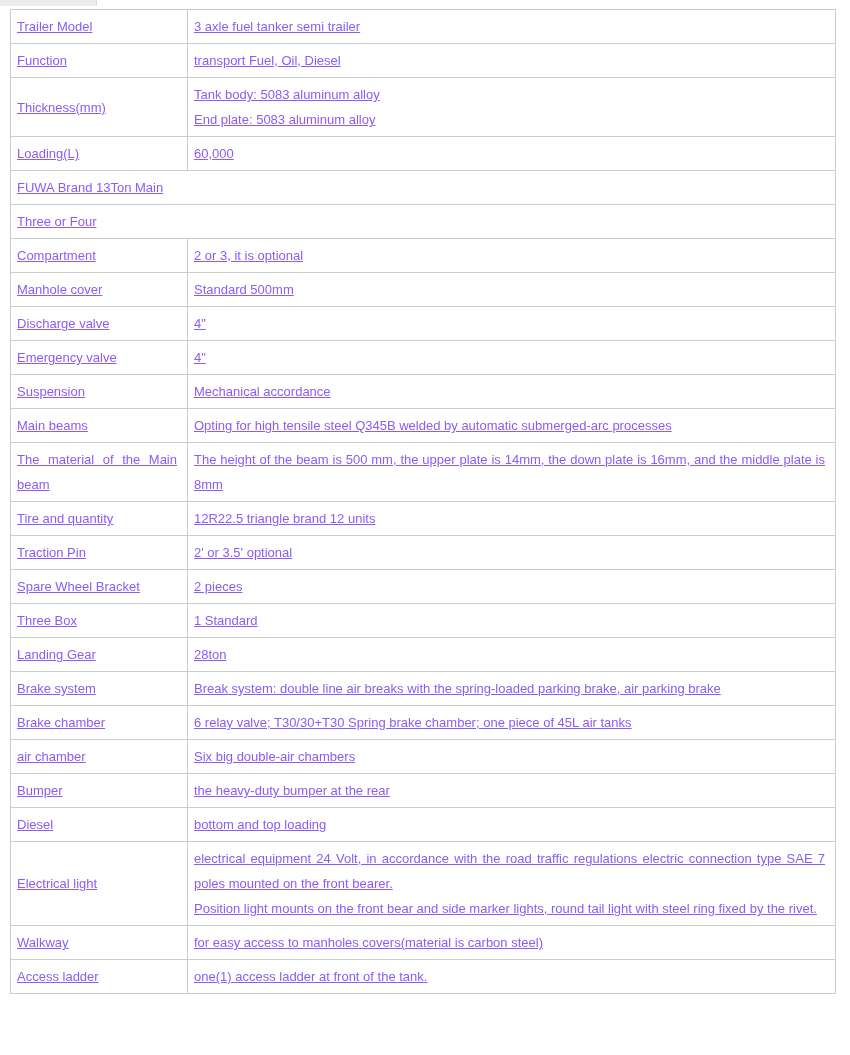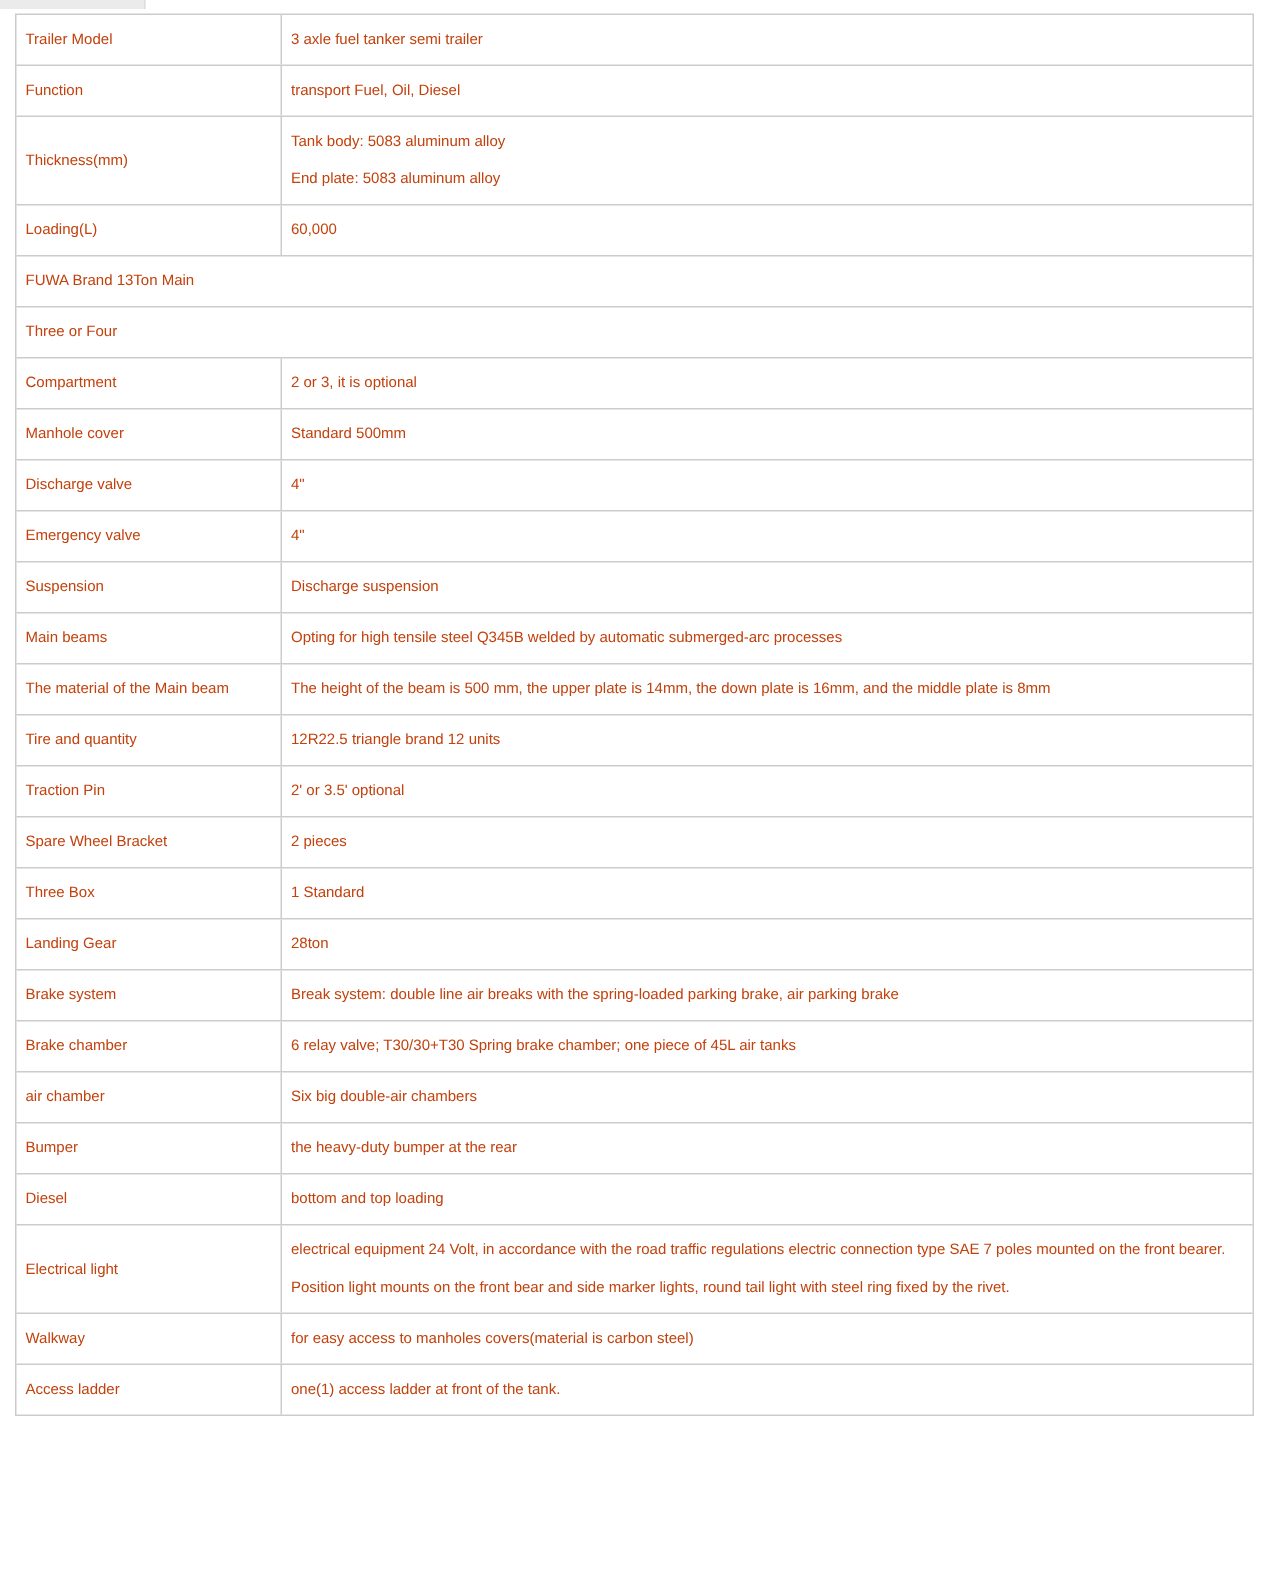--- a/index.html
+++ b/index.html
@@ -36,25 +36,26 @@
   .tr + .tr {
     border-top: 1px solid #cccccc;
   }
   .td {
     box-sizing: border-box;
     min-height: 33px;
     padding: 4px 10px 4px 6px;
     display: flex;
     flex-direction: column;
     justify-content: center;
-    font-size: 10px;
+    font-size: 13px;
     line-height: 25px;
-    color: #c2410c;
+    color: #8b5cf6;
     text-align: justify;
     white-space: pre-line;
+    text-decoration: underline;
   }
   .td-label {
     width: 177px;
     flex: 0 0 177px;
     border-right: 1px solid #cccccc;
   }
   .td-value {
     flex: 1 1 auto;
     min-width: 0;
   }
@@ -99,21 +100,21 @@
     <div class="tr">
       <div class="td td-label">Discharge valve</div>
       <div class="td td-value">4"</div>
     </div>
     <div class="tr">
       <div class="td td-label">Emergency valve</div>
       <div class="td td-value">4"</div>
     </div>
     <div class="tr">
       <div class="td td-label">Suspension</div>
-      <div class="td td-value">Discharge suspension</div>
+      <div class="td td-value">Mechanical accordance</div>
     </div>
     <div class="tr">
       <div class="td td-label">Main beams</div>
       <div class="td td-value">Opting for high tensile steel Q345B welded by automatic submerged-arc processes</div>
     </div>
     <div class="tr">
       <div class="td td-label">The material of the Main beam</div>
       <div class="td td-value">The height of the beam is 500 mm, the upper plate is 14mm, the down plate is 16mm, and the middle plate is 8mm</div>
     </div>
     <div class="tr">

